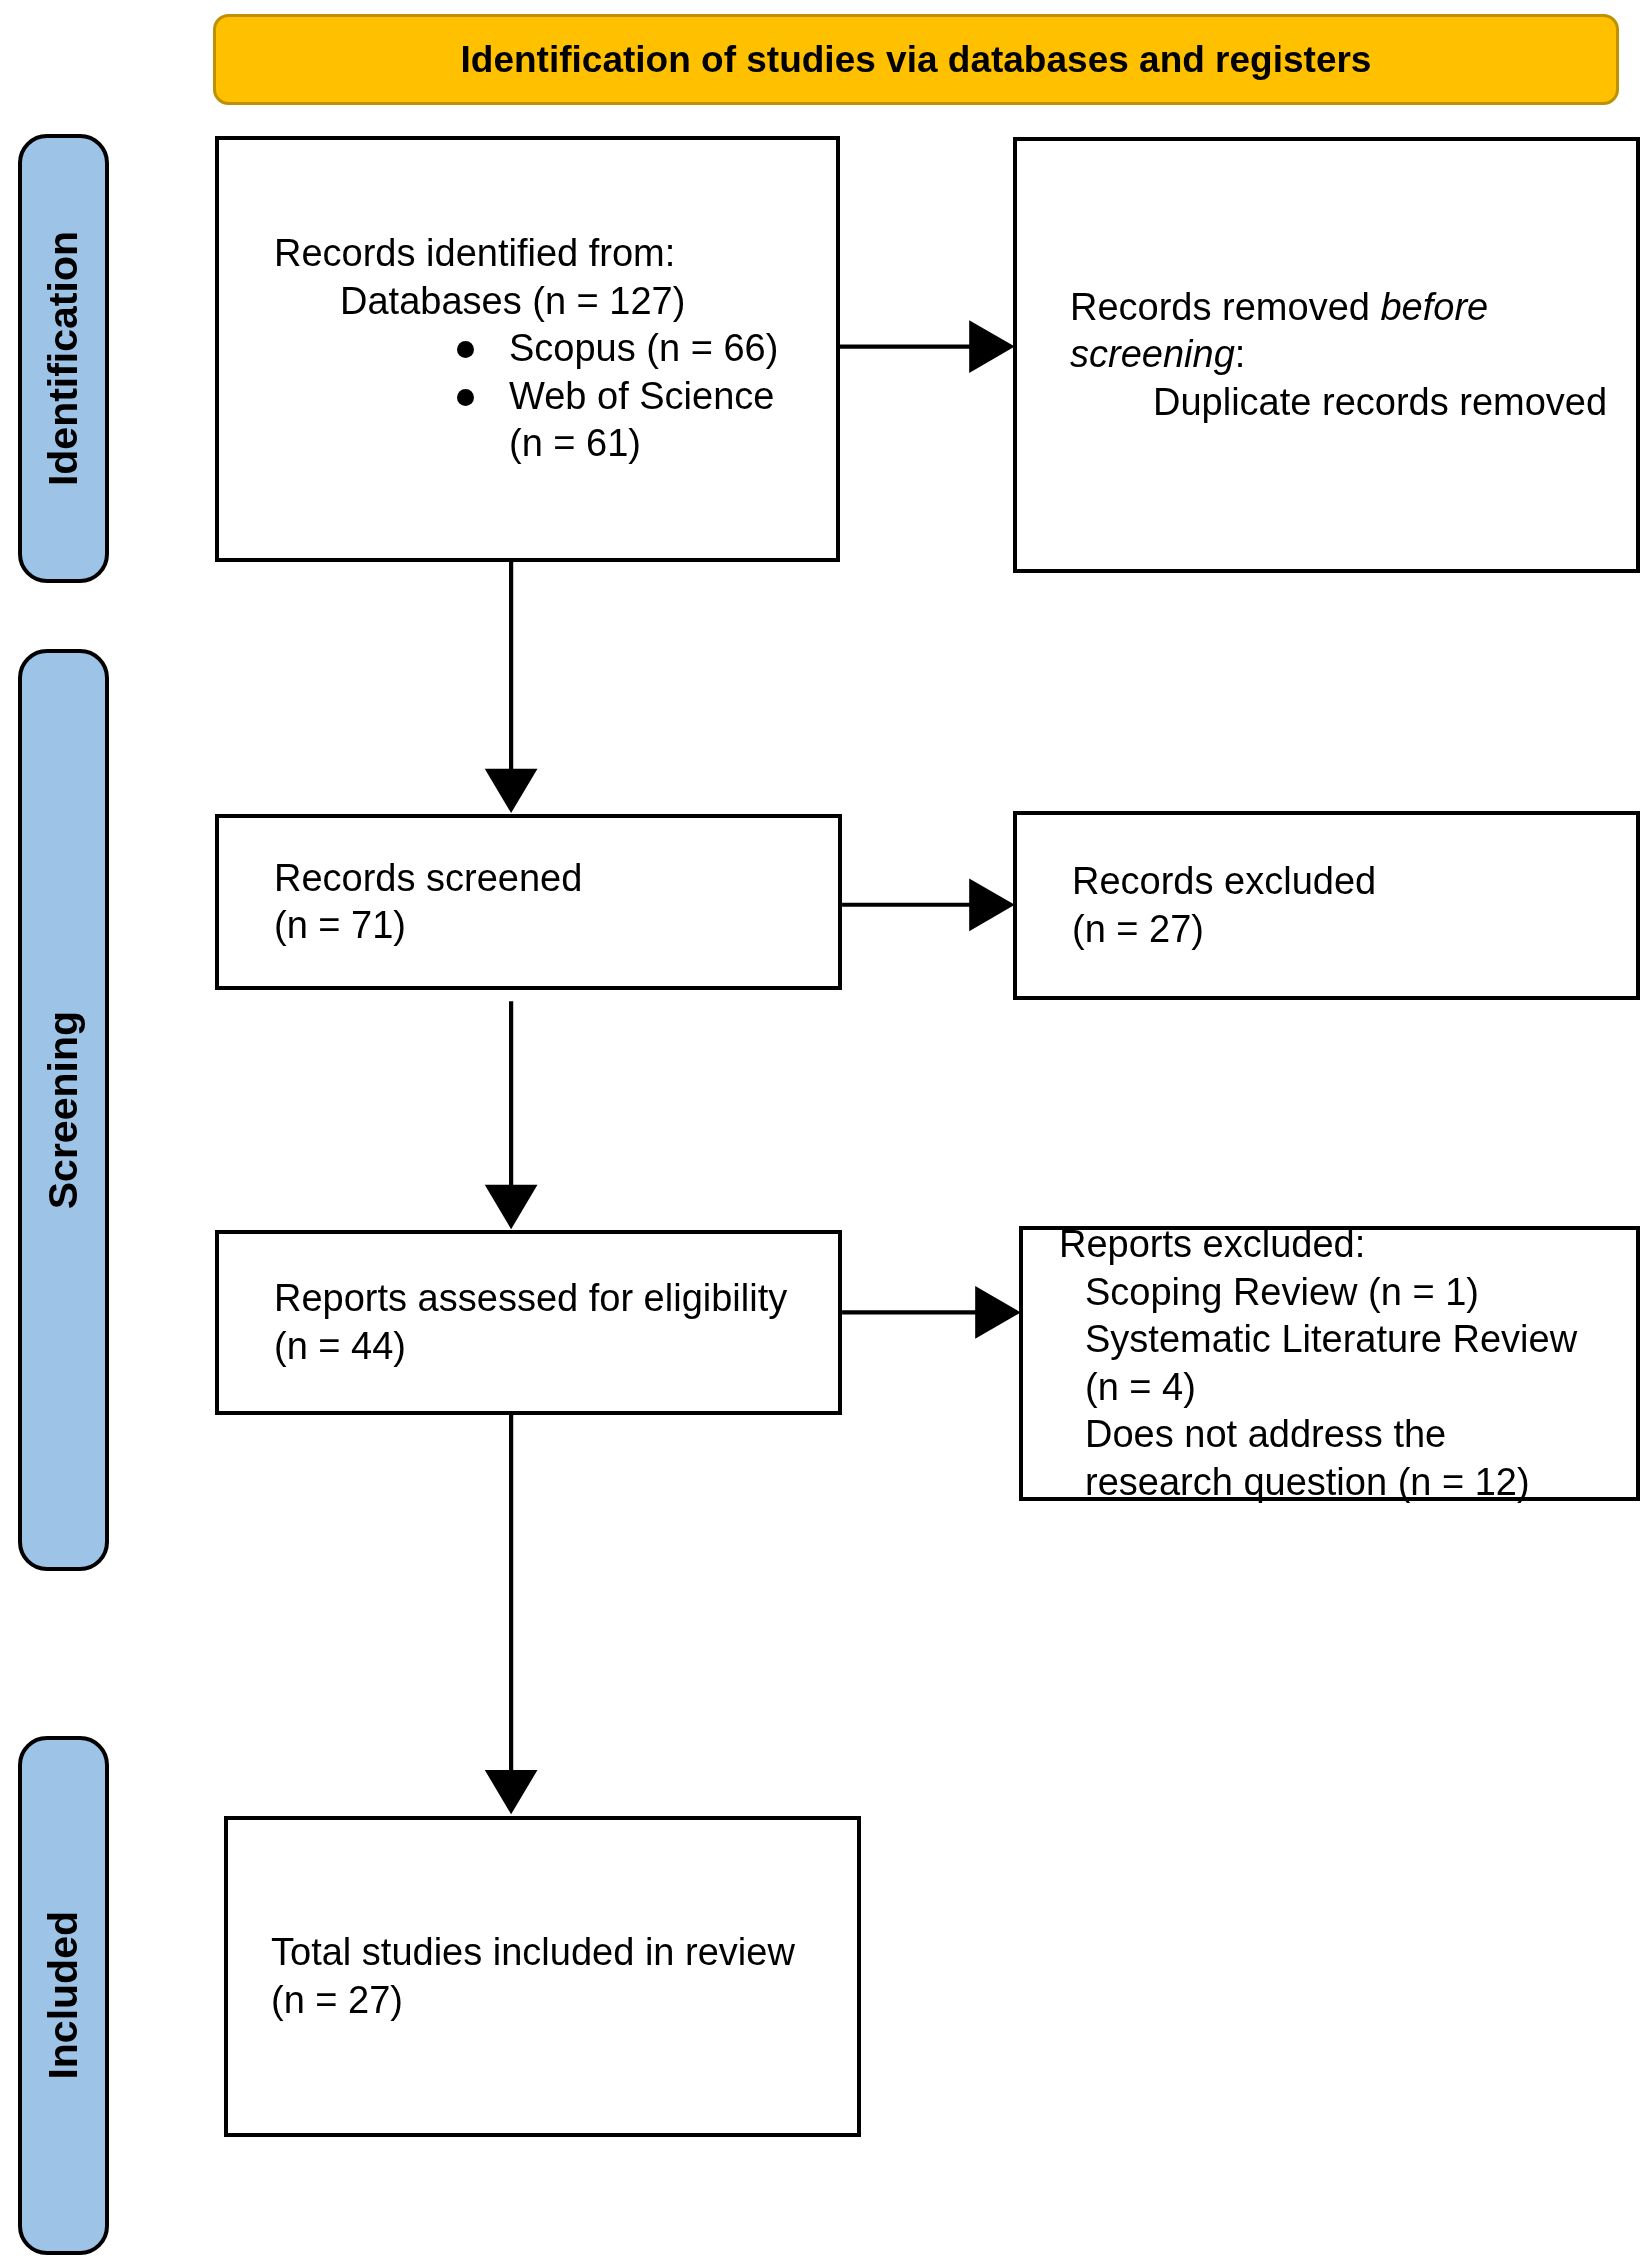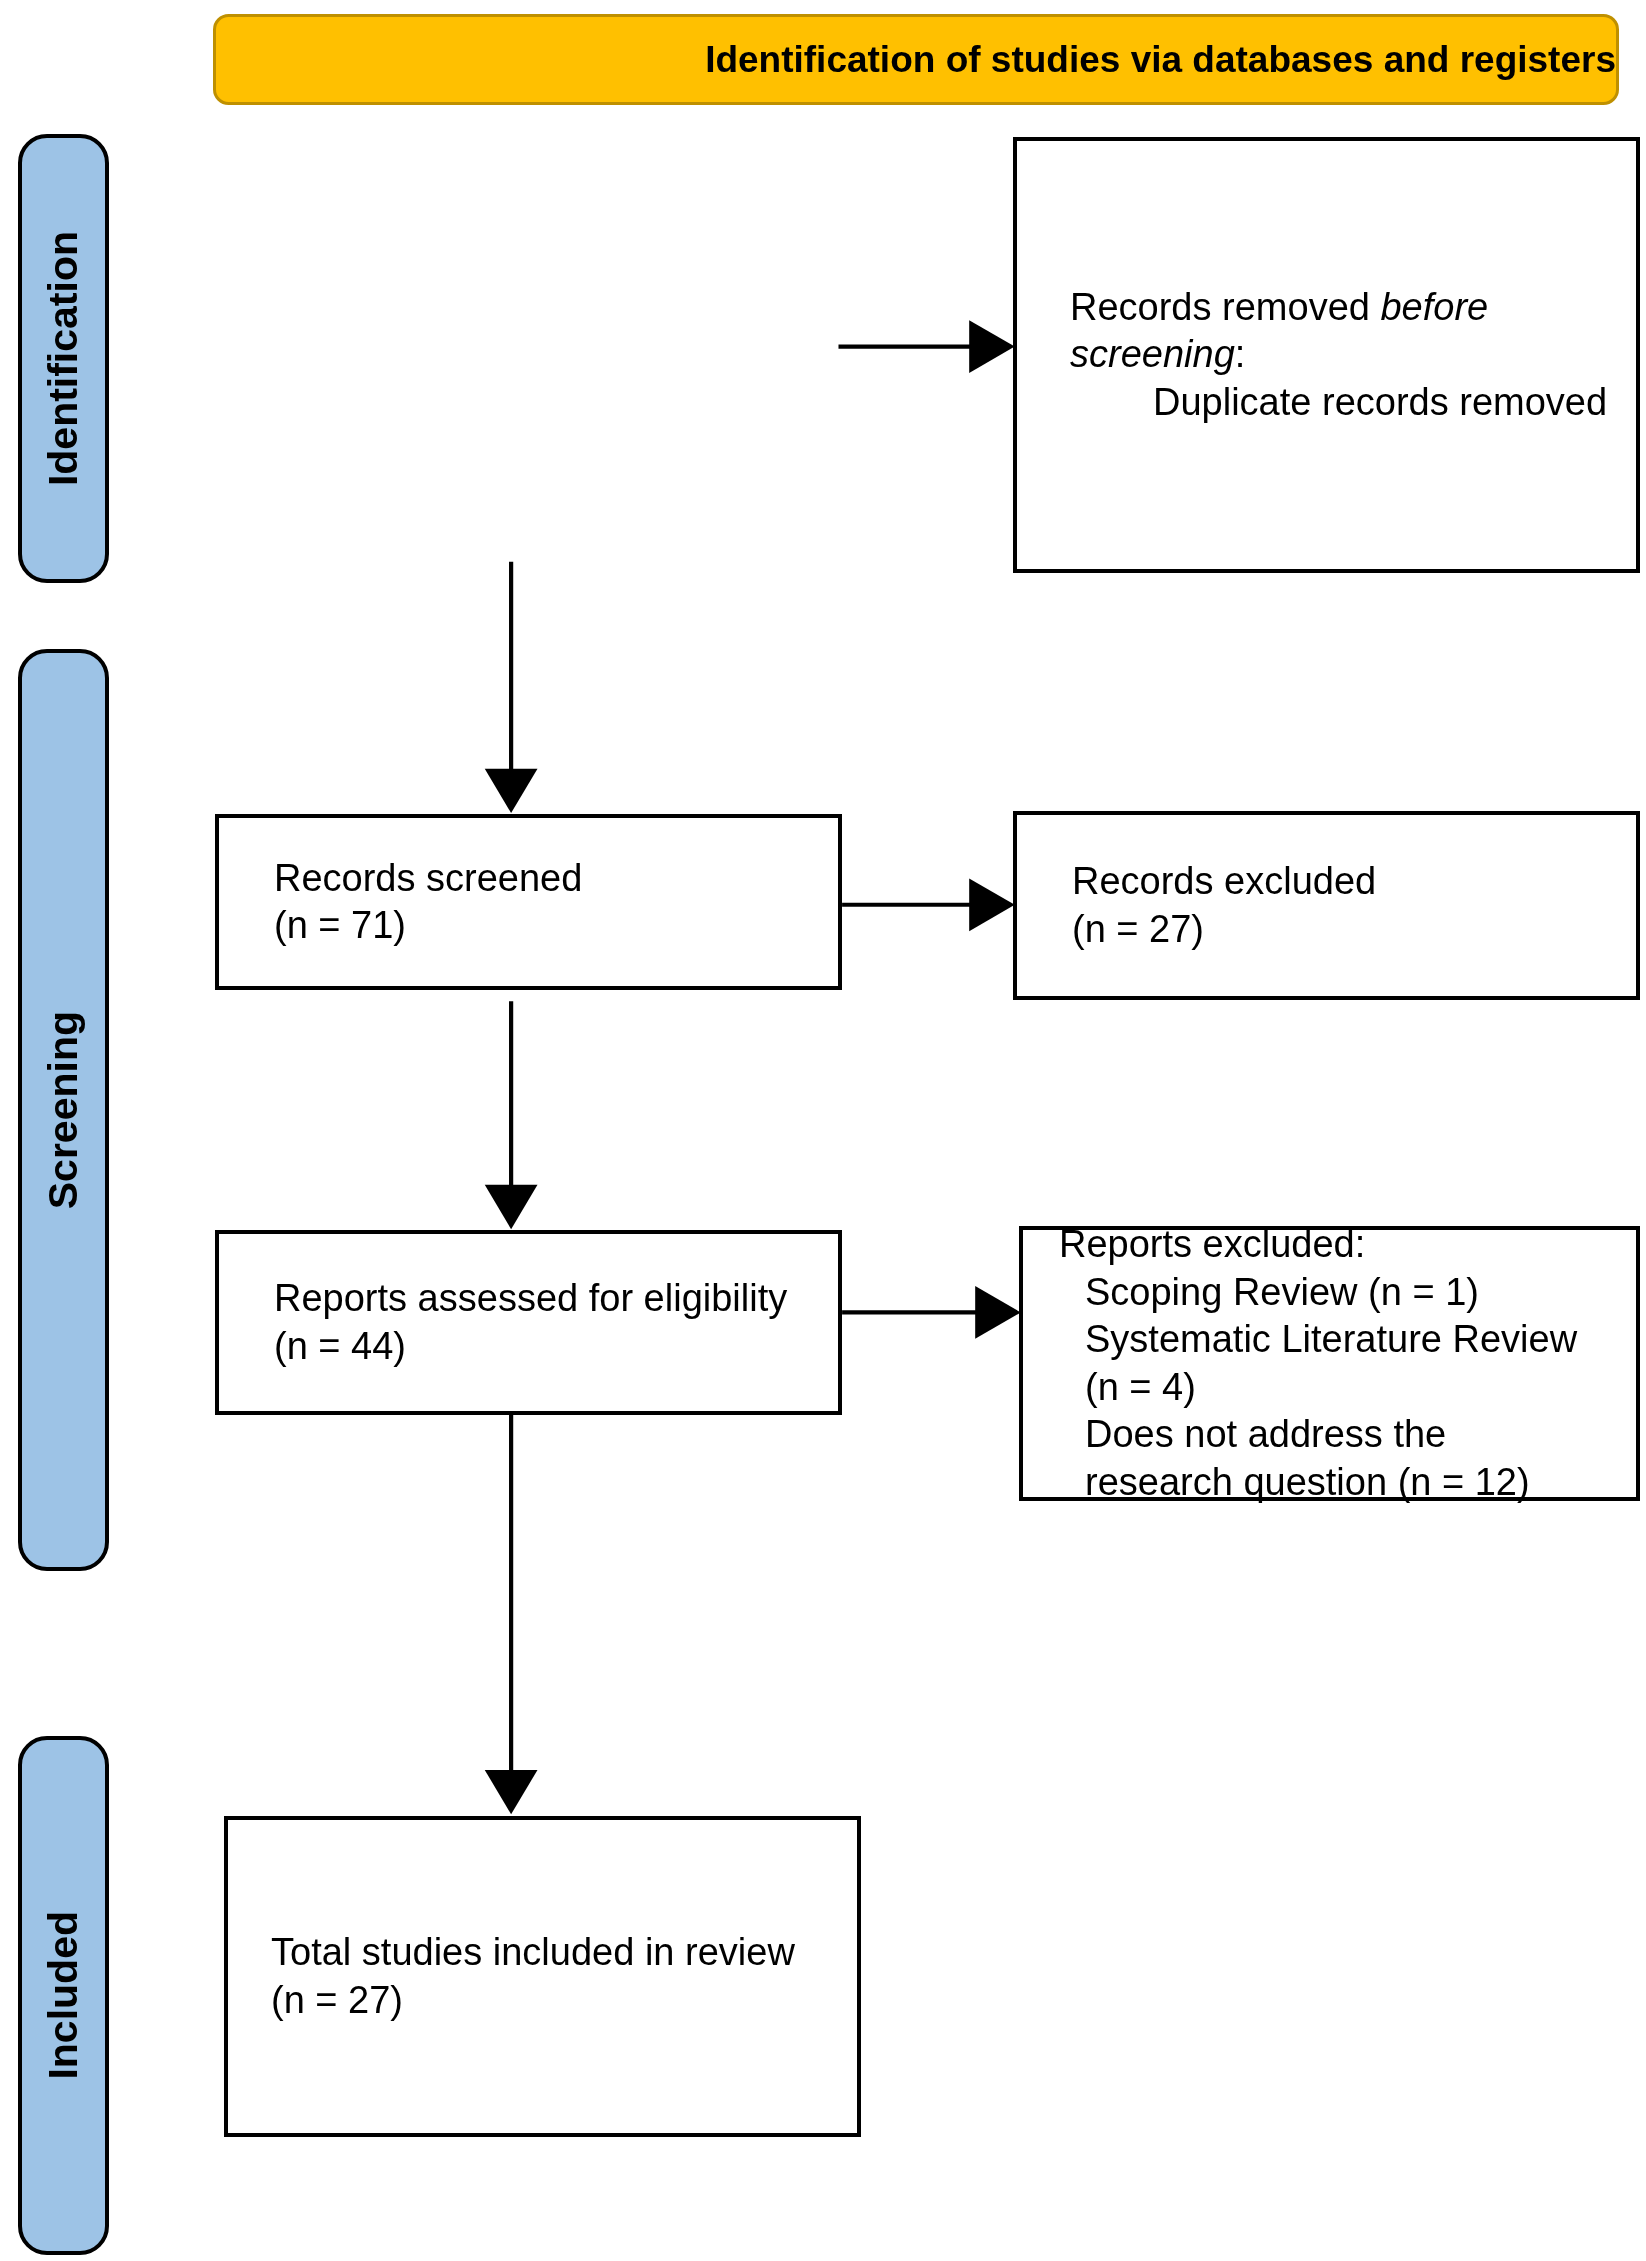--- a/index.html
+++ b/index.html
@@ -20,21 +20,21 @@
   .banner {
     position: absolute;
     left: 213px; top: 14.4px;
     width: 1406px; height: 91px;
     background: var(--header_fill, #FFC000);
     border: 3px solid var(--header_border, #BF9000);
     border-radius: 15.6px;
     box-sizing: border-box;
     display: flex;
     align-items: center;
-    justify-content: flex-end;
+    justify-content: center;
   }
   .banner .title {
     font-size: 37px;
     font-weight: bold;
     letter-spacing: 0px;
     white-space: nowrap;
   }
 
   
   .stage {
@@ -120,20 +120,35 @@
   <div class="stage" id="stage-identification">
     <span class="vtext">Identification</span>
   </div>
   <div class="stage" id="stage-screening">
     <span class="vtext">Screening</span>
   </div>
   <div class="stage" id="stage-included">
     <span class="vtext">Included</span>
   </div>
 
+  <div class="fbox" id="box-records-identified">
+    <div class="ln">Records identified from:</div>
+    <div class="ln indent-1">Databases (n = 127)</div>
+    <div class="bullet-row">
+      <span class="bullet-dot"></span>
+      <span class="ln">Scopus (n = 66)</span>
+    </div>
+    <div class="bullet-row">
+      <span class="bullet-dot"></span>
+      <span>
+        <div class="ln">Web of Science</div>
+        <div class="ln">(n = 61)</div>
+      </span>
+    </div>
+  </div>
 
   <div class="fbox" id="box-records-removed">
     <div><span>Records removed </span><span class="it">before screening</span><span>:</span></div>
     <div class="ln indent-2">Duplicate records removed</div>
   </div>
 
   <div class="fbox" id="box-records-screened">
     <div class="ln">Records screened</div>
     <div class="ln">(n = 71)</div>
   </div>

